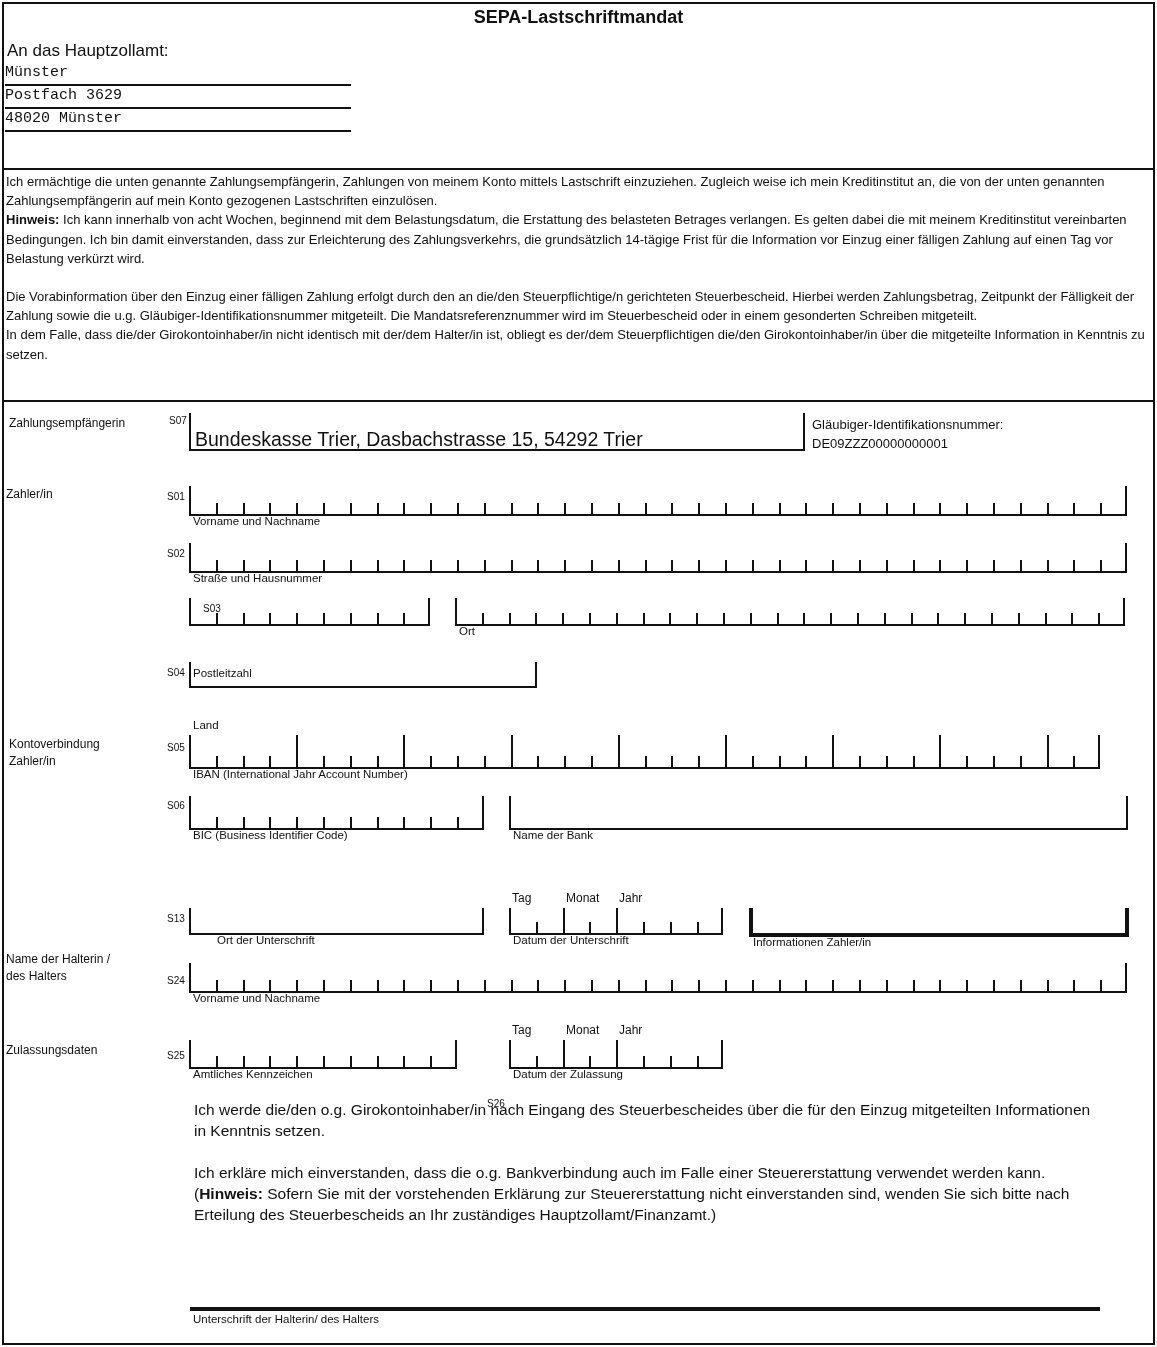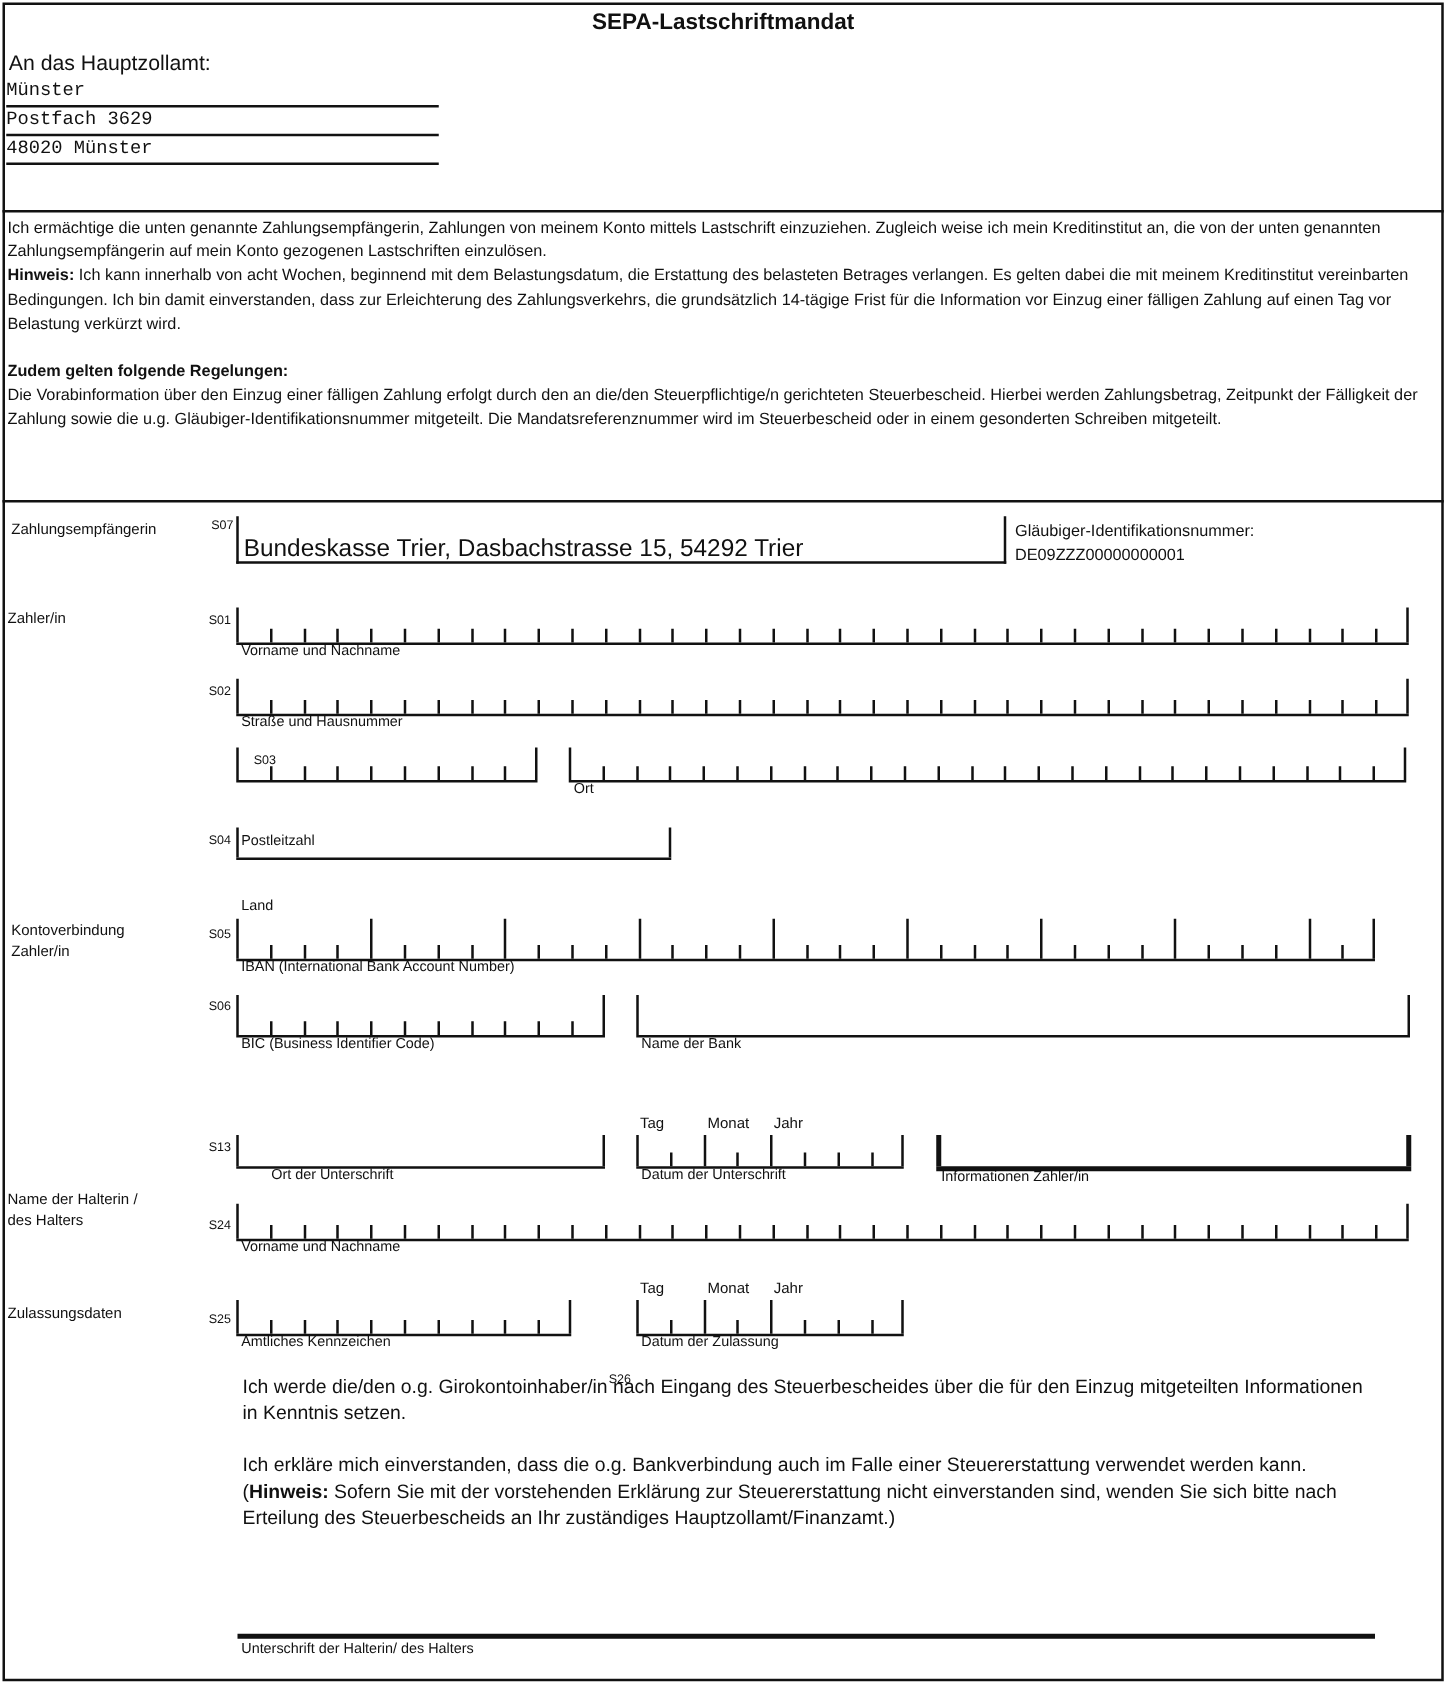--- a/index.html
+++ b/index.html
@@ -38,22 +38,22 @@
 <div class="abs addr" style="top:63px;">Münster</div>
 <div class="abs addr" style="top:86px;">Postfach 3629</div>
 <div class="abs addr" style="top:109px;">48020 Münster</div>
 
 <div class="abs hr" style="top:168px;"></div>
 
 <div class="abs para" style="top:172px;">
   <p>Ich ermächtige die unten genannte Zahlungsempfängerin, Zahlungen von meinem Konto mittels Lastschrift einzuziehen. Zugleich weise ich mein Kreditinstitut an, die von der unten genannten Zahlungsempfängerin auf mein Konto gezogenen Lastschriften einzulösen.</p>
   <p><b>Hinweis:</b><span> Ich kann innerhalb von acht Wochen, beginnend mit dem Belastungsdatum, die Erstattung des belasteten Betrages verlangen. Es gelten dabei die mit meinem Kreditinstitut vereinbarten Bedingungen. Ich bin damit einverstanden, dass zur Erleichterung des Zahlungsverkehrs, die grundsätzlich 14-tägige Frist für die Information vor Einzug einer fälligen Zahlung auf einen Tag vor Belastung verkürzt wird.</span></p>
   <p style="height:19px;"></p>
-  <p><b>Zudem gelten folgende Regelungen:</b></p>
   <p>Die Vorabinformation über den Einzug einer fälligen Zahlung erfolgt durch den an die/den Steuerpflichtige/n gerichteten Steuerbescheid. Hierbei werden Zahlungsbetrag, Zeitpunkt der Fälligkeit der Zahlung sowie die u.g. Gläubiger-Identifikationsnummer mitgeteilt. Die Mandatsreferenznummer wird im Steuerbescheid oder in einem gesonderten Schreiben mitgeteilt.</p>
+  <p>In dem Falle, dass die/der Girokontoinhaber/in nicht identisch mit der/dem Halter/in ist, obliegt es der/dem Steuerpflichtigen die/den Girokontoinhaber/in über die mitgeteilte Information in Kenntnis zu setzen.</p>
 </div>
 
 <div class="abs hr" style="top:400px;"></div>
 
 <div class="abs sidelabel" style="left:9px; top:415px;">Zahlungsempfängerin</div>
 <div class="abs sidelabel" style="left:6px; top:486px;">Zahler/in</div>
 <div class="abs sidelabel" style="left:9px; top:736px;">
     <div>Kontoverbindung</div>
     <div>Zahler/in</div>
   </div>
@@ -232,21 +232,21 @@
       <div class="tick" style="left: 697px; height: 11px;"></div>
       <div class="tick" style="left: 724px; height: 11px;"></div>
       <div class="tick" style="left: 750px; height: 32px;"></div>
       <div class="tick" style="left: 777px; height: 11px;"></div>
       <div class="tick" style="left: 804px; height: 11px;"></div>
       <div class="tick" style="left: 831px; height: 11px;"></div>
       <div class="tick" style="left: 858px; height: 32px;"></div>
       <div class="tick" style="left: 884px; height: 11px;"></div>
     </div>
     <div class="abs code" style="left: 167px; top: 742px;">S05</div>
-    <div class="abs fieldlabel" style="left: 193px; top: 768px;">IBAN (International Bank Account Number)</div>
+    <div class="abs fieldlabel" style="left: 193px; top: 768px;">IBAN (International Jahr Account Number)</div>
     <div class="comb" style="left: 189px; top: 796px; width: 295px; height: 32px;">
       <div class="tick" style="left: 0px; height: 32px; width: 2px;"></div>
       <div class="tick" style="left: 293px; height: 32px; width: 2px;"></div>
       <div class="tick" style="left: 27px; height: 11px;"></div>
       <div class="tick" style="left: 54px; height: 11px;"></div>
       <div class="tick" style="left: 80px; height: 11px;"></div>
       <div class="tick" style="left: 107px; height: 11px;"></div>
       <div class="tick" style="left: 134px; height: 11px;"></div>
       <div class="tick" style="left: 161px; height: 11px;"></div>
       <div class="tick" style="left: 188px; height: 11px;"></div>

